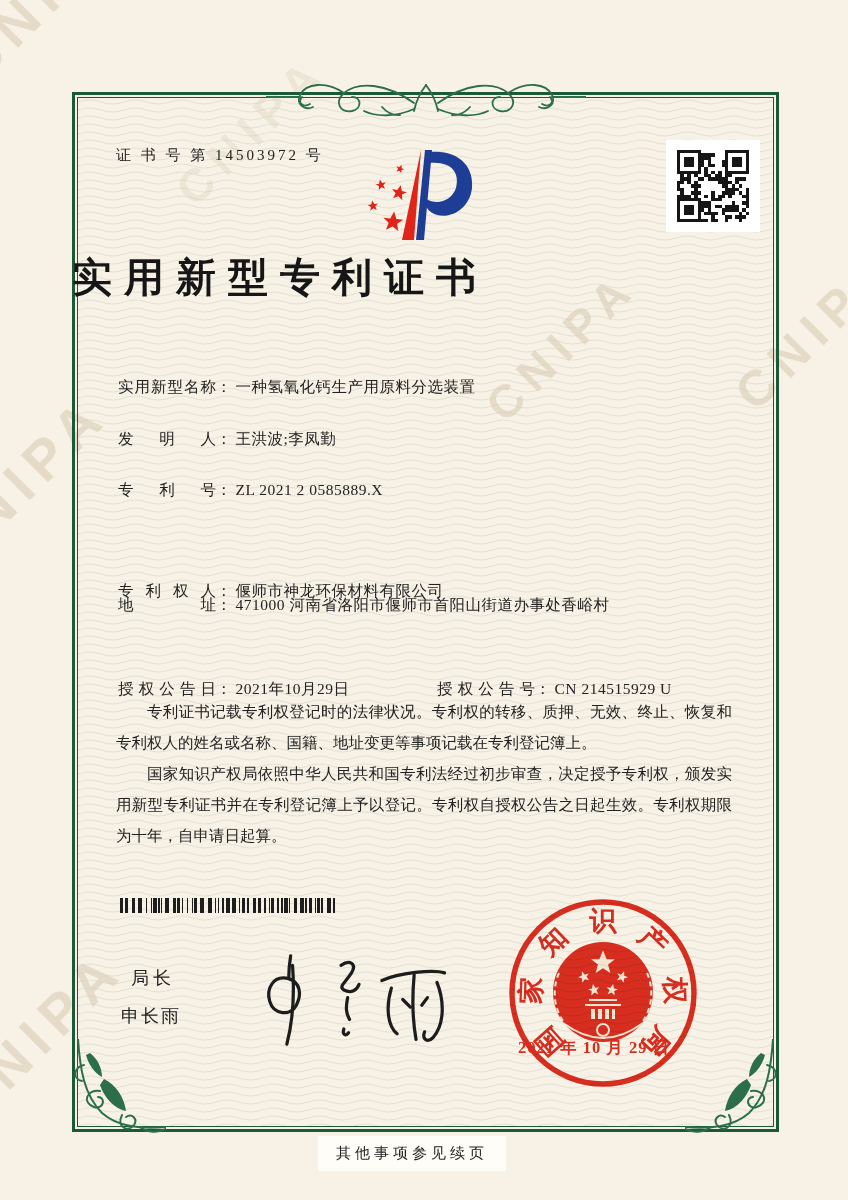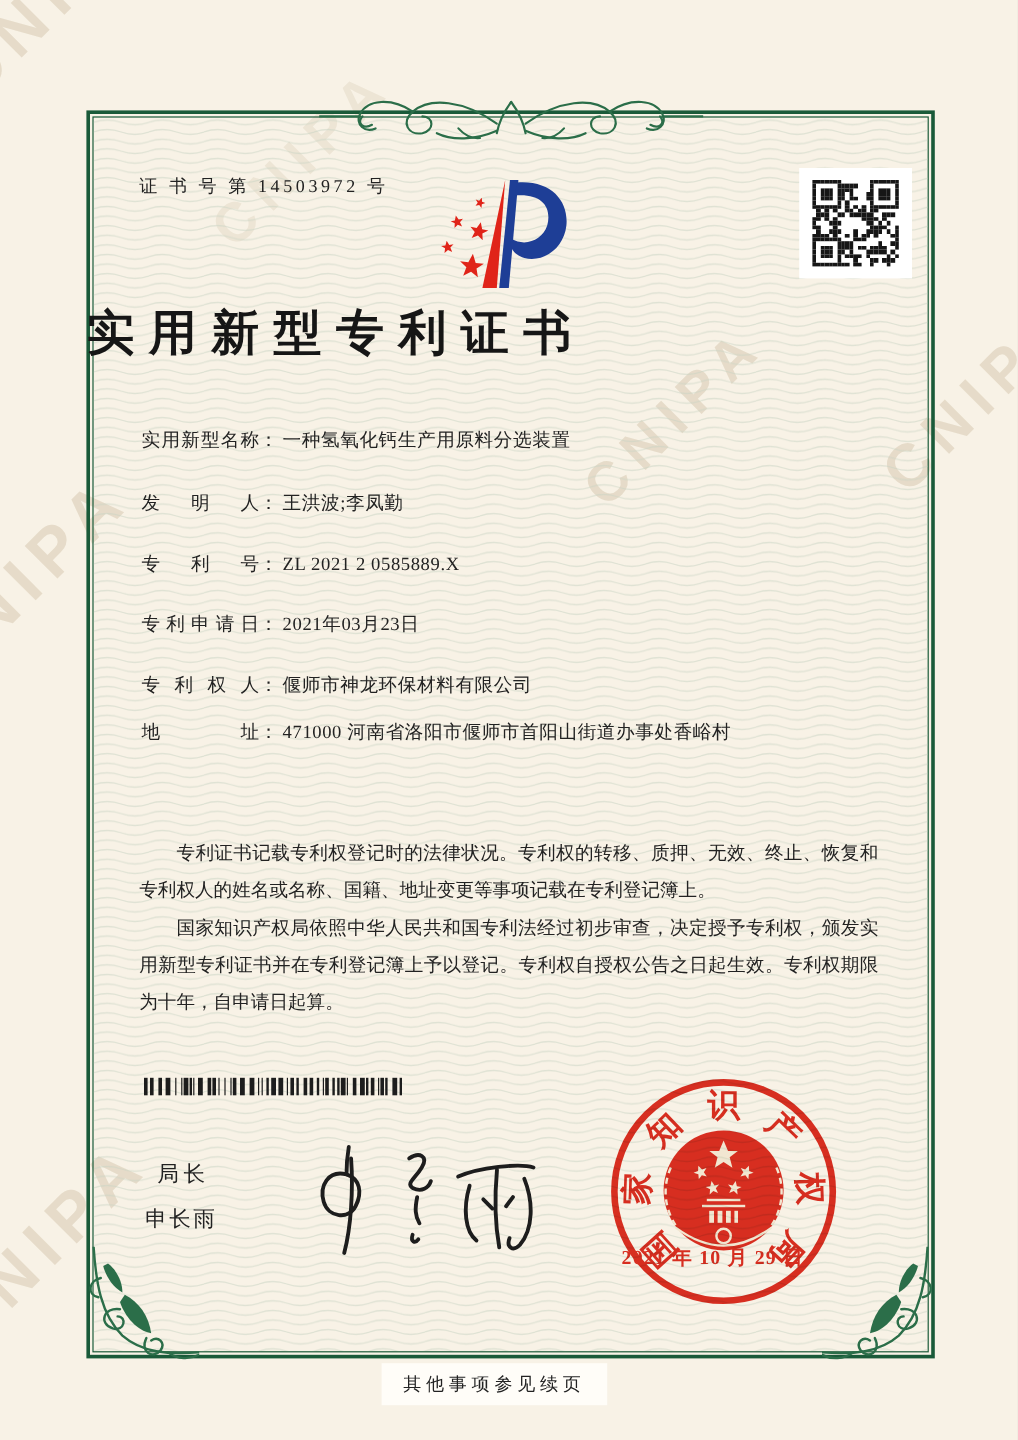--- a/index.html
+++ b/index.html
@@ -29,21 +29,21 @@
   .logo{position:absolute;left:358px;top:144px;z-index:4;}
   .qr-box{position:absolute;left:666px;top:140px;width:94px;height:92px;background:#fff;z-index:4;
     display:flex;align-items:center;justify-content:center;}
   .qr{display:grid;grid-template-columns:repeat(21,1fr);grid-template-rows:repeat(21,1fr);
     width:72px;height:72px;background:#fff;}
   .qr .on{background:#161616;}
   .title{position:absolute;left:72px;top:250px;width:701px;text-align:left;
     font-size:40px;font-weight:bold;letter-spacing:12px;color:#161616;z-index:4;}
   
   .frow{position:absolute;left:118px;width:630px;font-size:15.5px;z-index:4;white-space:nowrap;}
-  .f-label{display:inline-block;width:98px;text-align:justify;text-align-last:justify;}
+  .f-label{display:inline-block;width:98px;text-align:justify;text-align-last:justify;margin-top:20px;}
   .f-colon{display:inline-block;margin-right:4px;}
   .f-val{letter-spacing:.5px;}
   .f-right{position:absolute;left:319px;top:0;}
   
   .paras{position:absolute;left:116px;top:696px;width:616px;font-size:15.5px;
     line-height:31px;text-align:justify;z-index:4;}
   .paras p{margin:0;text-indent:2em;}
   
   .barcode{position:absolute;left:120px;top:898px;width:216px;height:15px;
     font-size:0;overflow:hidden;z-index:4;}
@@ -602,28 +602,33 @@
 
   <div class="frow" style="top:357px">
     <span class="f-label">实用新型名称</span><span class="f-colon">：</span><span class="f-val">一种氢氧化钙生产用原料分选装置</span>
   </div>
   <div class="frow" style="top:409px">
     <span class="f-label">发明人</span><span class="f-colon">：</span><span class="f-val">王洪波;李凤勤</span>
   </div>
   <div class="frow" style="top:460px">
     <span class="f-label">专利号</span><span class="f-colon">：</span><span class="f-val">ZL 2021 2 0585889.X</span>
   </div>
-  <div class="frow" style="top:510px">
-    <span class="f-label">专利申请日</span><span class="f-colon">：</span><span class="f-val">2021年03月23日</span>
-  </div>
   <div class="frow" style="top:561px">
     <span class="f-label">专利权人</span><span class="f-colon">：</span><span class="f-val">偃师市神龙环保材料有限公司</span>
   </div>
-  <div class="frow" style="top:600px">
+  <div class="frow" style="top:575px">
     <span class="f-label">地址</span><span class="f-colon">：</span><span class="f-val">471000 河南省洛阳市偃师市首阳山街道办事处香峪村</span>
+  </div>
+  <div class="frow" style="top:659px">
+    <span>
+      <span class="f-label">授权公告日</span><span class="f-colon">：</span><span class="f-val">2021年10月29日</span>
+    </span>
+    <span class="f-right">
+      <span class="f-label">授权公告号</span><span class="f-colon">：</span><span class="f-val">CN 214515929 U</span>
+    </span>
   </div>
 
   <div class="paras">
     <p>专利证书记载专利权登记时的法律状况。专利权的转移、质押、无效、终止、恢复和专利权人的姓名或名称、国籍、地址变更等事项记载在专利登记簿上。</p>
     <p>国家知识产权局依照中华人民共和国专利法经过初步审查，决定授予专利权，颁发实用新型专利证书并在专利登记簿上予以登记。专利权自授权公告之日起生效。专利权期限为十年，自申请日起算。</p>
   </div>
 
   <div class="barcode"><span class="bar" style="width: 3px;"></span><span style="width: 2px;"></span><span class="bar" style="width: 3px;"></span><span style="width: 4px;"></span><span class="bar" style="width: 3px;"></span><span style="width: 3px;"></span><span class="bar" style="width: 4px;"></span><span style="width: 4px;"></span><span class="bar" style="width: 1px;"></span><span style="width: 4px;"></span><span class="bar" style="width: 1px;"></span><span style="width: 1px;"></span><span class="bar" style="width: 4px;"></span><span style="width: 1px;"></span><span class="bar" style="width: 2px;"></span><span style="width: 1px;"></span><span class="bar" style="width: 1px;"></span><span style="width: 3px;"></span><span class="bar" style="width: 4px;"></span><span style="width: 4px;"></span><span class="bar" style="width: 3px;"></span><span style="width: 1px;"></span><span class="bar" style="width: 3px;"></span><span style="width: 2px;"></span><span class="bar" style="width: 1px;"></span><span style="width: 4px;"></span><span class="bar" style="width: 1px;"></span><span style="width: 4px;"></span><span class="bar" style="width: 1px;"></span><span style="width: 1px;"></span><span class="bar" style="width: 3px;"></span><span style="width: 3px;"></span><span class="bar" style="width: 4px;"></span><span style="width: 4px;"></span><span class="bar" style="width: 4px;"></span><span style="width: 3px;"></span><span class="bar" style="width: 1px;"></span><span style="width: 2px;"></span><span class="bar" style="width: 1px;"></span><span style="width: 3px;"></span><span class="bar" style="width: 2px;"></span><span style="width: 2px;"></span><span class="bar" style="width: 4px;"></span><span style="width: 2px;"></span><span class="bar" style="width: 4px;"></span><span style="width: 3px;"></span><span class="bar" style="width: 1px;"></span><span style="width: 2px;"></span><span class="bar" style="width: 3px;"></span><span style="width: 2px;"></span><span class="bar" style="width: 2px;"></span><span style="width: 4px;"></span><span class="bar" style="width: 3px;"></span><span style="width: 2px;"></span><span class="bar" style="width: 3px;"></span><span style="width: 3px;"></span><span class="bar" style="width: 2px;"></span><span style="width: 3px;"></span><span class="bar" style="width: 1px;"></span><span style="width: 1px;"></span><span class="bar" style="width: 3px;"></span><span style="width: 3px;"></span><span class="bar" style="width: 2px;"></span><span style="width: 2px;"></span><span class="bar" style="width: 2px;"></span><span style="width: 1px;"></span><span class="bar" style="width: 4px;"></span><span style="width: 1px;"></span><span class="bar" style="width: 1px;"></span><span style="width: 4px;"></span><span class="bar" style="width: 3px;"></span><span style="width: 3px;"></span><span class="bar" style="width: 4px;"></span><span style="width: 1px;"></span><span class="bar" style="width: 2px;"></span><span style="width: 2px;"></span><span class="bar" style="width: 3px;"></span><span style="width: 3px;"></span><span class="bar" style="width: 1px;"></span><span style="width: 1px;"></span><span class="bar" style="width: 3px;"></span><span style="width: 1px;"></span><span class="bar" style="width: 2px;"></span><span style="width: 4px;"></span><span class="bar" style="width: 4px;"></span><span style="width: 2px;"></span><span class="bar" style="width: 2px;"></span></div>
 
   <div class="sig-title">局长</div>

